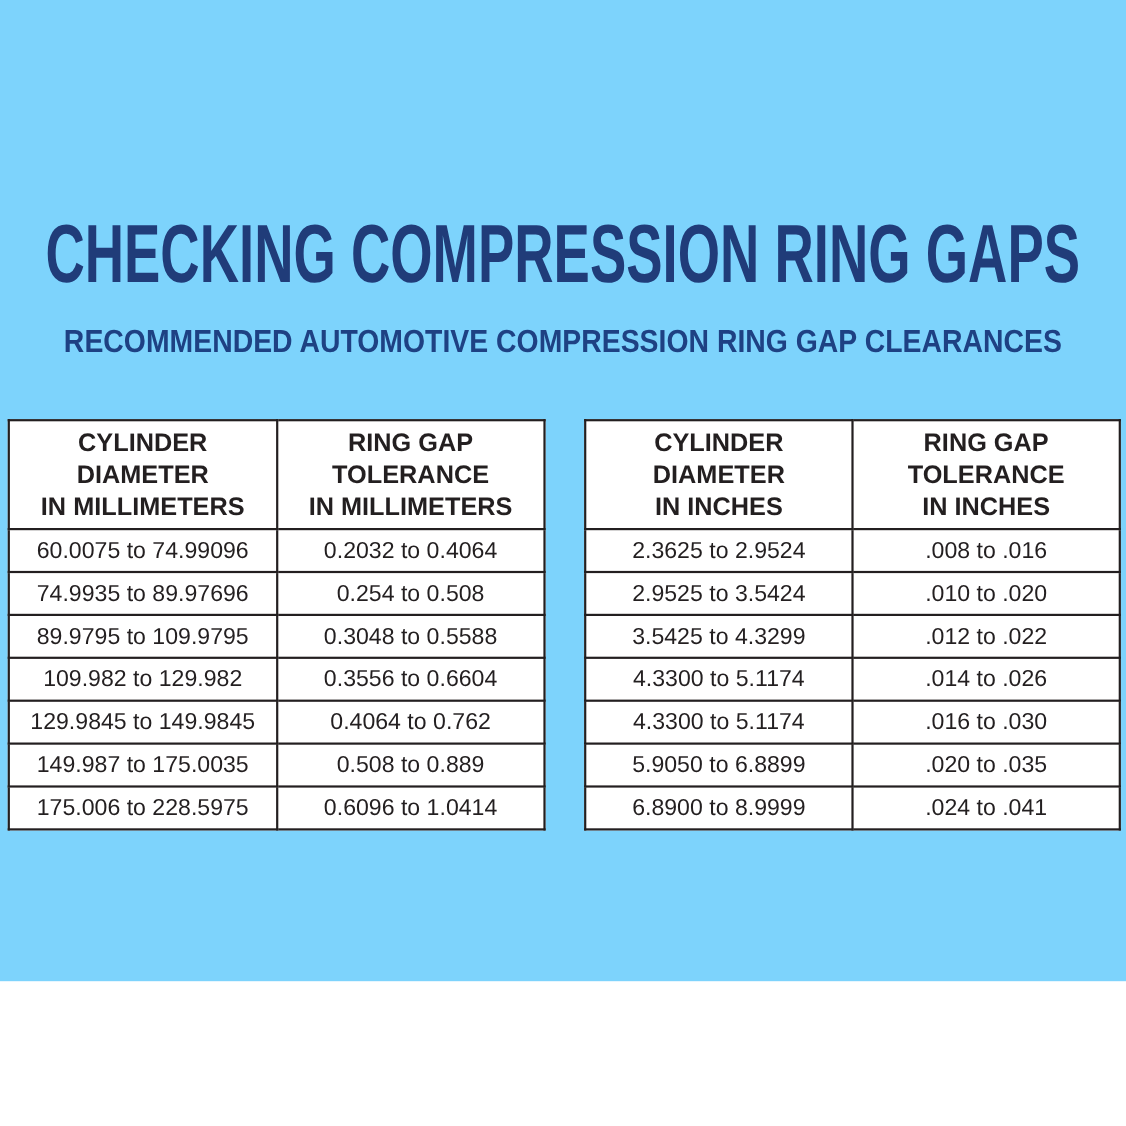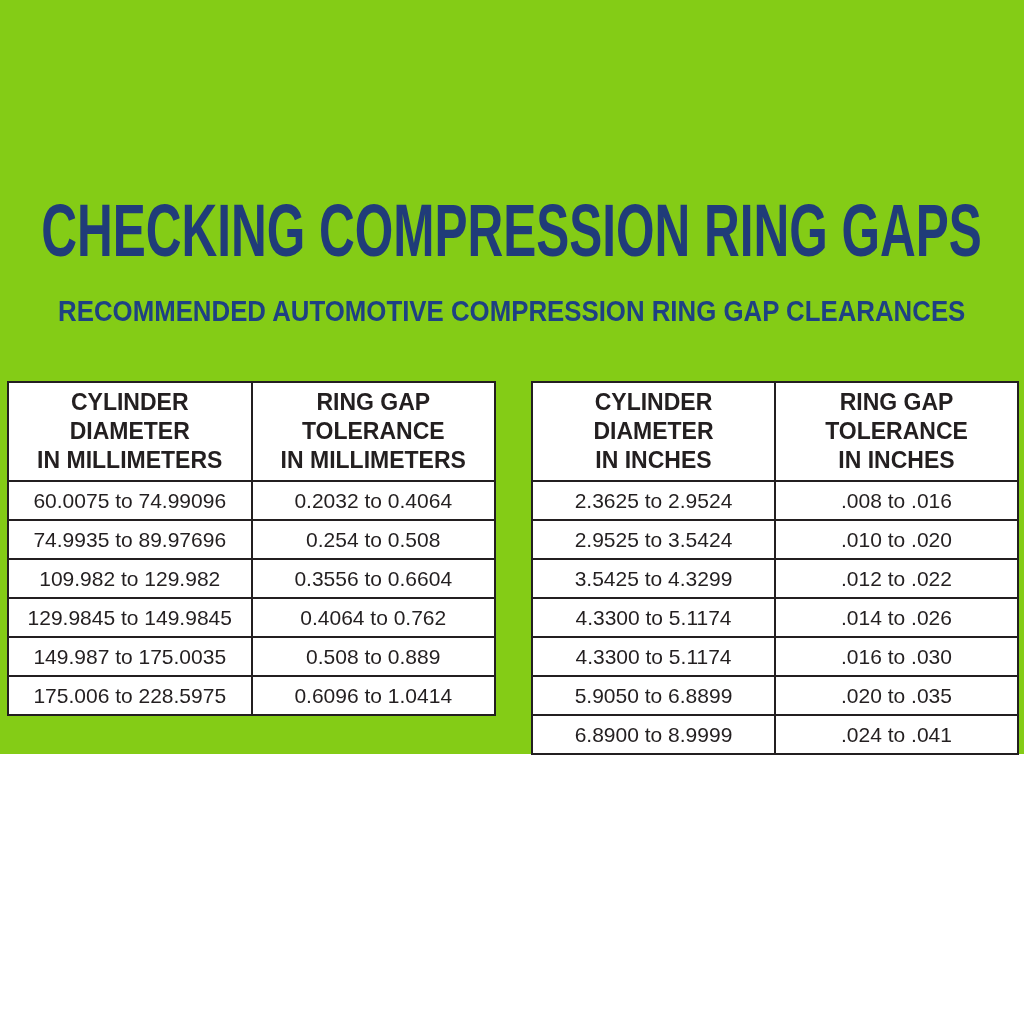--- a/index.html
+++ b/index.html
@@ -9,22 +9,22 @@
   }
   body {
     width: 1024px;
     height: 1024px;
     overflow: hidden;
     font-family: "Liberation Sans", sans-serif;
   }
   .page {
     position: relative;
     width: 1024px;
-    height: 754px;
-    background: #84cc16;
+    height: 892px;
+    background: #7dd3fc;
   }
 
   
   .title-wrap {
     position: absolute;
     top: 193px;
     left: 0;
     width: 1024px;
     display: flex;
     justify-content: center;
@@ -145,20 +145,24 @@
       <tbody>
           <tr>
             <td>60.0075 to 74.99096</td>
             <td>0.2032 to 0.4064</td>
           </tr>
           <tr>
             <td>74.9935 to 89.97696</td>
             <td>0.254 to 0.508</td>
           </tr>
           <tr>
+            <td>89.9795 to 109.9795</td>
+            <td>0.3048 to 0.5588</td>
+          </tr>
+          <tr>
             <td>109.982 to 129.982</td>
             <td>0.3556 to 0.6604</td>
           </tr>
           <tr>
             <td>129.9845 to 149.9845</td>
             <td>0.4064 to 0.762</td>
           </tr>
           <tr>
             <td>149.987 to 175.0035</td>
             <td>0.508 to 0.889</td>

